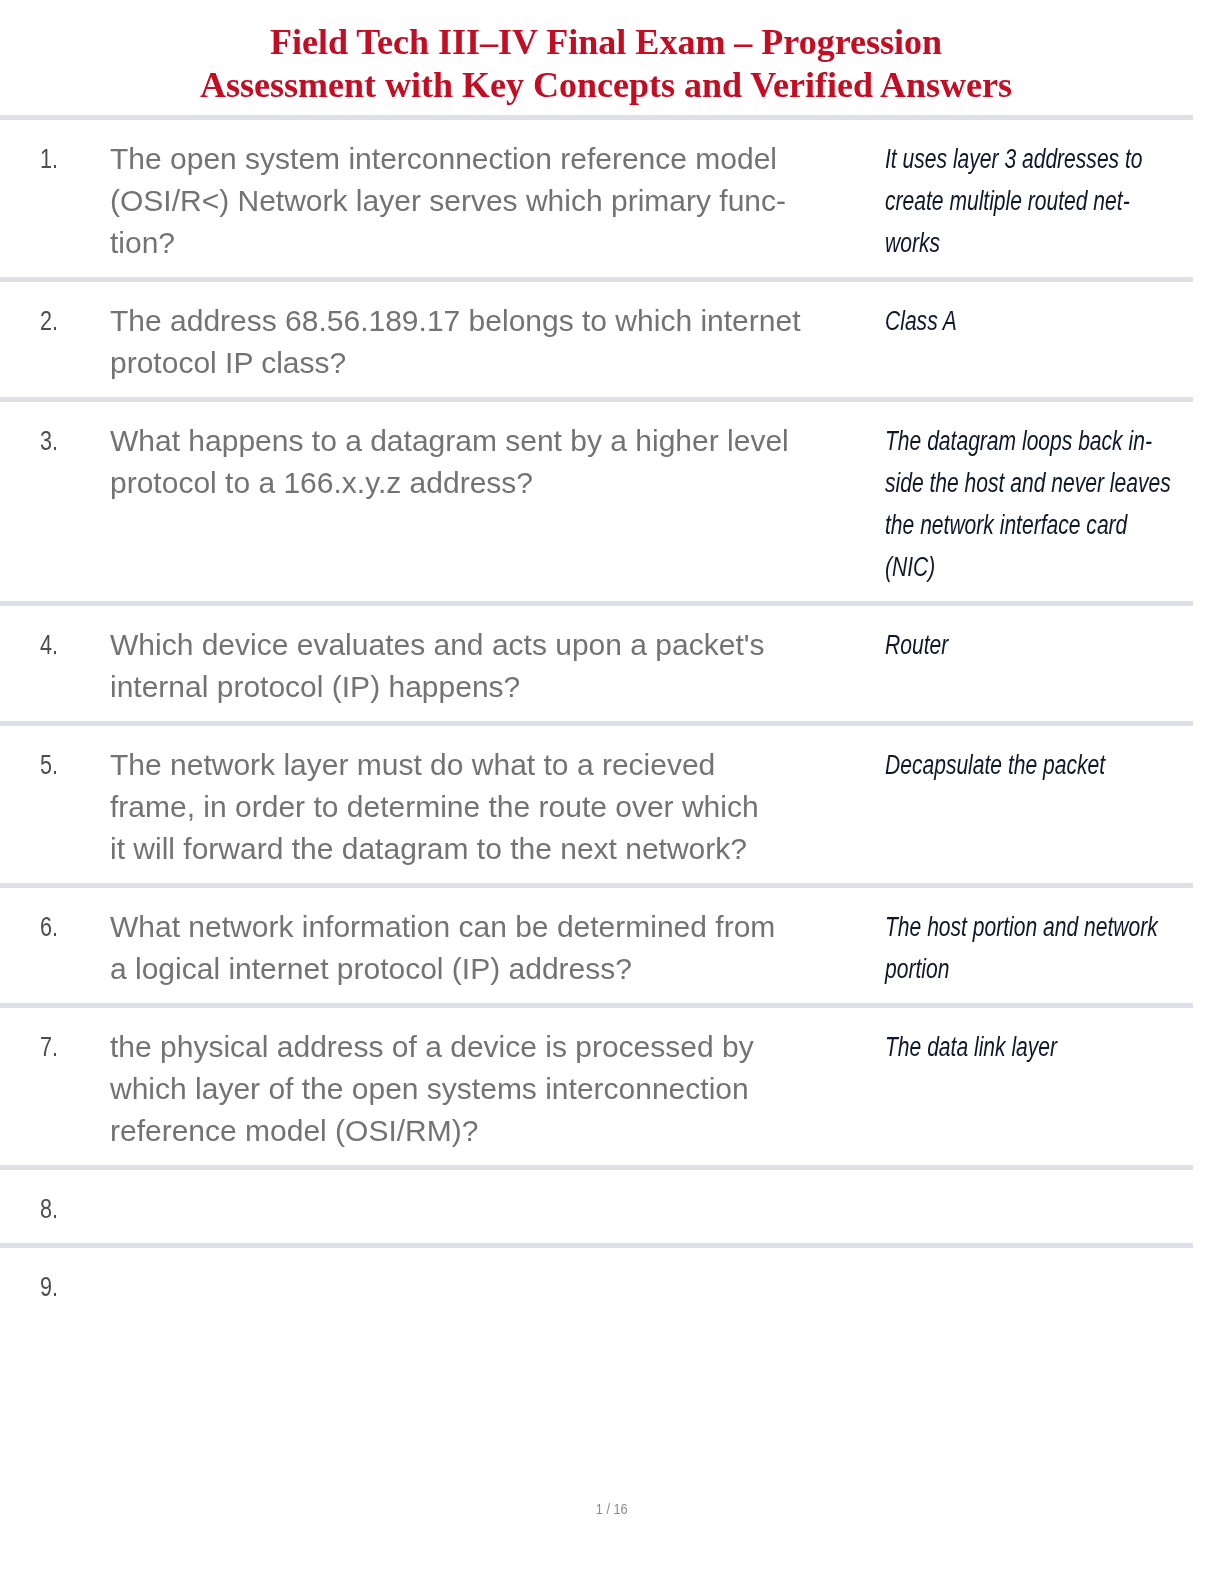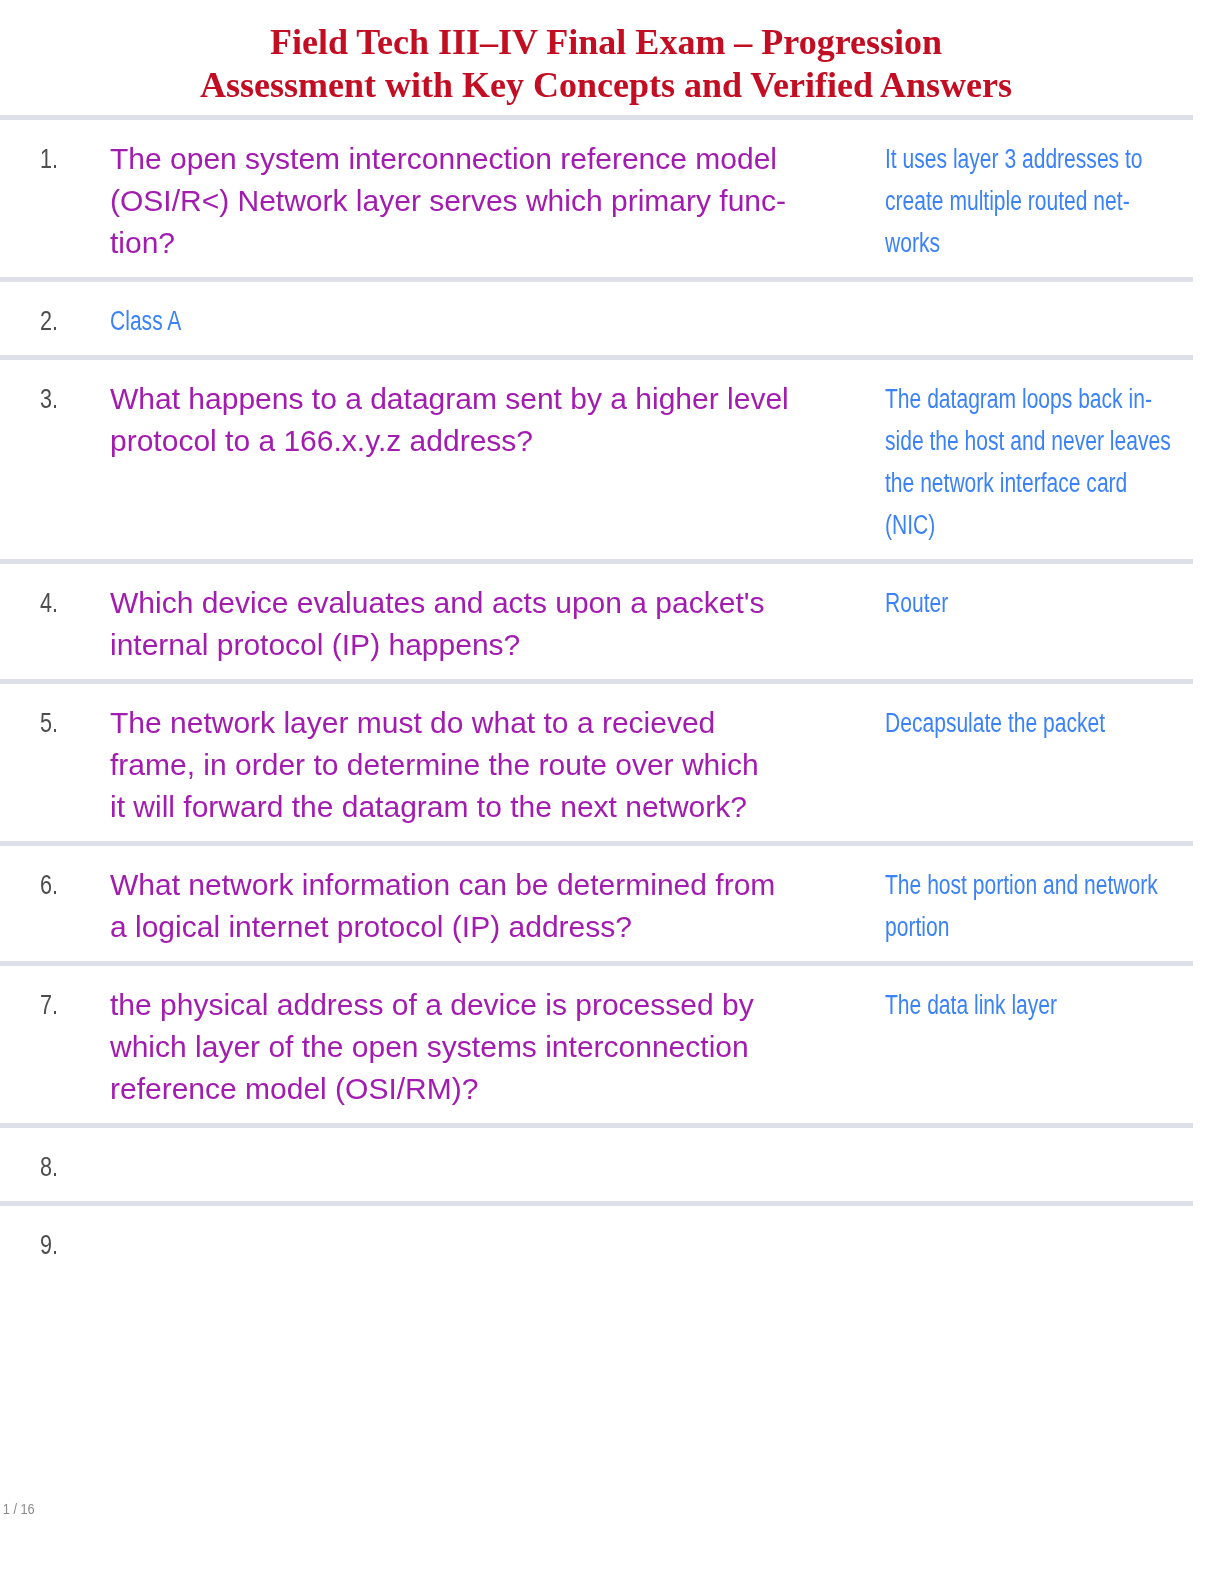--- a/index.html
+++ b/index.html
@@ -37,40 +37,42 @@
   }
   .num {
     font-size: 27px;
     line-height: 42px;
     color: #4d4d4d;
   }
   .num .condensed { transform: scaleX(0.80); }
   .q {
     font-size: 30px;
     line-height: 42px;
-    color: #a21caf;
+    color: #737373;
     white-space: pre-line;
   }
   .a {
     font-size: 27px;
     line-height: 42px;
-    color: #3b82f6;
+    color: #0f172a;
+    font-style: italic;
   }
   .condensed {
     display: inline-block;
     transform: scaleX(0.78);
     transform-origin: left top;
     white-space: pre;
   }
 
   
   .footer {
     position: absolute;
     left: 0; top: 1500px;
     width: 1224px;
+    text-align: center;
     font-size: 15px;
     color: #8a8a8a;
   }
   .footer .pagenum {
     display: inline-block;
     transform: scaleX(0.85);
     transform-origin: center top;
     white-space: pre;
   }
 </style>
@@ -89,20 +91,22 @@
       <div class="q">The open system interconnection reference model
 (OSI/R&lt;) Network layer serves which primary func-
 tion?</div>
       <div class="a"><span class="condensed">It uses layer 3 addresses to
 create multiple routed net-
 works</span></div>
     </div>
 
     <div class="row">
       <div class="num"><span class="condensed">2.</span></div>
+      <div class="q">The address 68.56.189.17 belongs to which internet
+protocol IP class?</div>
       <div class="a"><span class="condensed">Class A</span></div>
     </div>
 
     <div class="row">
       <div class="num"><span class="condensed">3.</span></div>
       <div class="q">What happens to a datagram sent by a higher level
 protocol to a 166.x.y.z address?</div>
       <div class="a"><span class="condensed">The datagram loops back in-
 side the host and never leaves
 the network interface card

